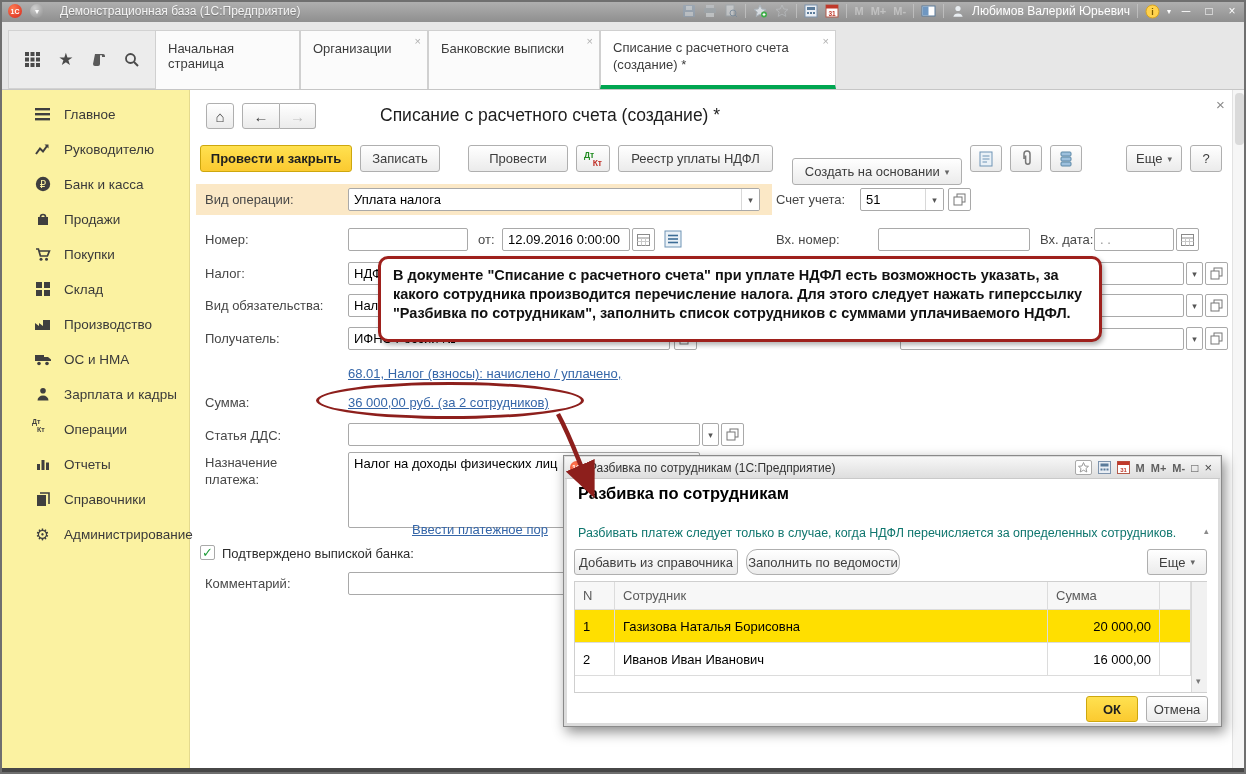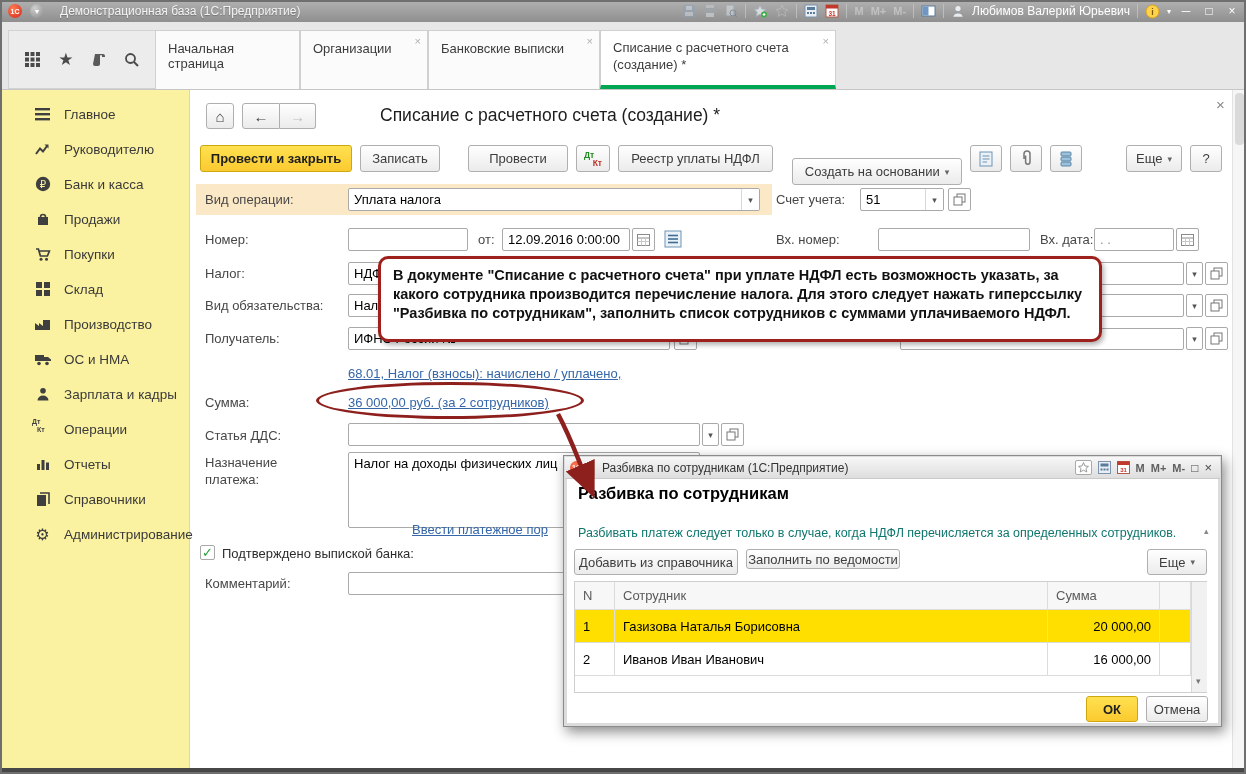--- a/index.html
+++ b/index.html
@@ -40,21 +40,21 @@
   .sq{position:absolute;box-sizing:border-box;border:1px solid #a9a9a9;border-radius:2px;background:#fff;display:flex;align-items:center;justify-content:center;}
   .link{position:absolute;font-size:13px;color:#3566a8;text-decoration:underline;white-space:nowrap;}
   .graytext{color:#999;}
   
   .annot{left:378px;top:256px;width:724px;height:86px;background:#fff;border:3px solid #9e201c;border-radius:10px;box-shadow:2px 3px 5px rgba(0,0,0,.3);z-index:40;padding:7px 12px;font-size:14.5px;font-weight:bold;color:#111;line-height:19px;}
   .ellipse{left:316px;top:382px;width:268px;height:37px;border:3px solid #8d1f1c;border-radius:50%;z-index:45;}
   .arrowsvg{left:530px;top:398px;z-index:60;}
   
   .dialog{left:563px;top:455px;width:659px;height:272px;background:#fff;border:1px solid #8a8a8a;box-shadow:3px 5px 12px rgba(0,0,0,.45), inset 0 0 0 3px #dcdcdc;z-index:50;}
   .dtitle{position:absolute;left:1px;top:1px;right:1px;height:21px;background:linear-gradient(#f7f7f7,#dedede);display:flex;align-items:center;border-bottom:1px solid #c9c9c9;}
-  .dtext{font-size:12px;color:#333;margin-left:19px;}
+  .dtext{font-size:12px;color:#333;margin-left:6px;}
   .dico{display:flex;align-items:center;gap:6px;position:absolute;right:8px;top:0;height:21px;}
   .dmtok{color:#5f5f5f;font-size:11px;font-weight:bold;}
   .dheading{position:absolute;left:14px;top:28px;font-size:16.5px;font-weight:bold;color:#000;}
   .dhint{position:absolute;left:14px;top:70px;font-size:12.5px;color:#0f766e;white-space:nowrap;}
   .tblhead{background:#f7f7f7;color:#5a5a5a;}
   .cell{position:absolute;box-sizing:border-box;border-right:1px solid #dcdcdc;border-bottom:1px solid #dcdcdc;font-size:13px;display:flex;align-items:center;padding:0 8px;overflow:hidden;white-space:nowrap;}
   .rowyellow{background:#ffdf00;}
   .scrollcol{background:#f1f1f1;border-left:1px solid #d8d8d8;}
   .vscroll{left:1232px;top:90px;width:14px;height:678px;background:#f6f6f6;border-left:1px solid #e2e2e2;z-index:4;}
   .vthumb{position:absolute;left:2px;top:3px;width:9px;height:52px;background:#dadada;border-radius:4px;}
@@ -577,21 +577,21 @@
       <span style="color:#4b4b4b;font-size:13px;">×</span>
     </div>
   </div>
   <div class="dheading">Разбивка по сотрудникам</div>
   <div class="dhint">Разбивать платеж следует только в случае, когда НДФЛ перечисляется за определенных сотрудников.</div>
   <span class="abs" style="left:640px;top:70px;color:#8a8a8a;font-size:9px;">▴</span>
 
   <div class="btn" style="left:10px;top:93px;width:164px;height:26px;">
       <span>Добавить из справочника</span>
     </div>
-  <div class="btn" style="left:182px;top:93px;width:154px;height:20px;">
+  <div class="btn" style="left:182px;top:93px;width:154px;height:26px;border-radius:11px;">
       <span>Заполнить по ведомости</span>
     </div>
   <div class="btn" style="left:583px;top:93px;width:60px;height:26px;">
       <span>Еще</span>
       <span class="caret">▾</span>
     </div>
 
   <div class="abs" style="left:10px;top:125px;width:633px;height:112px;border:1px solid #cfcfcf;">
     <div class="cell tblhead" style="left:0;top:0;width:40px;height:28px;">
         <span>N</span>

